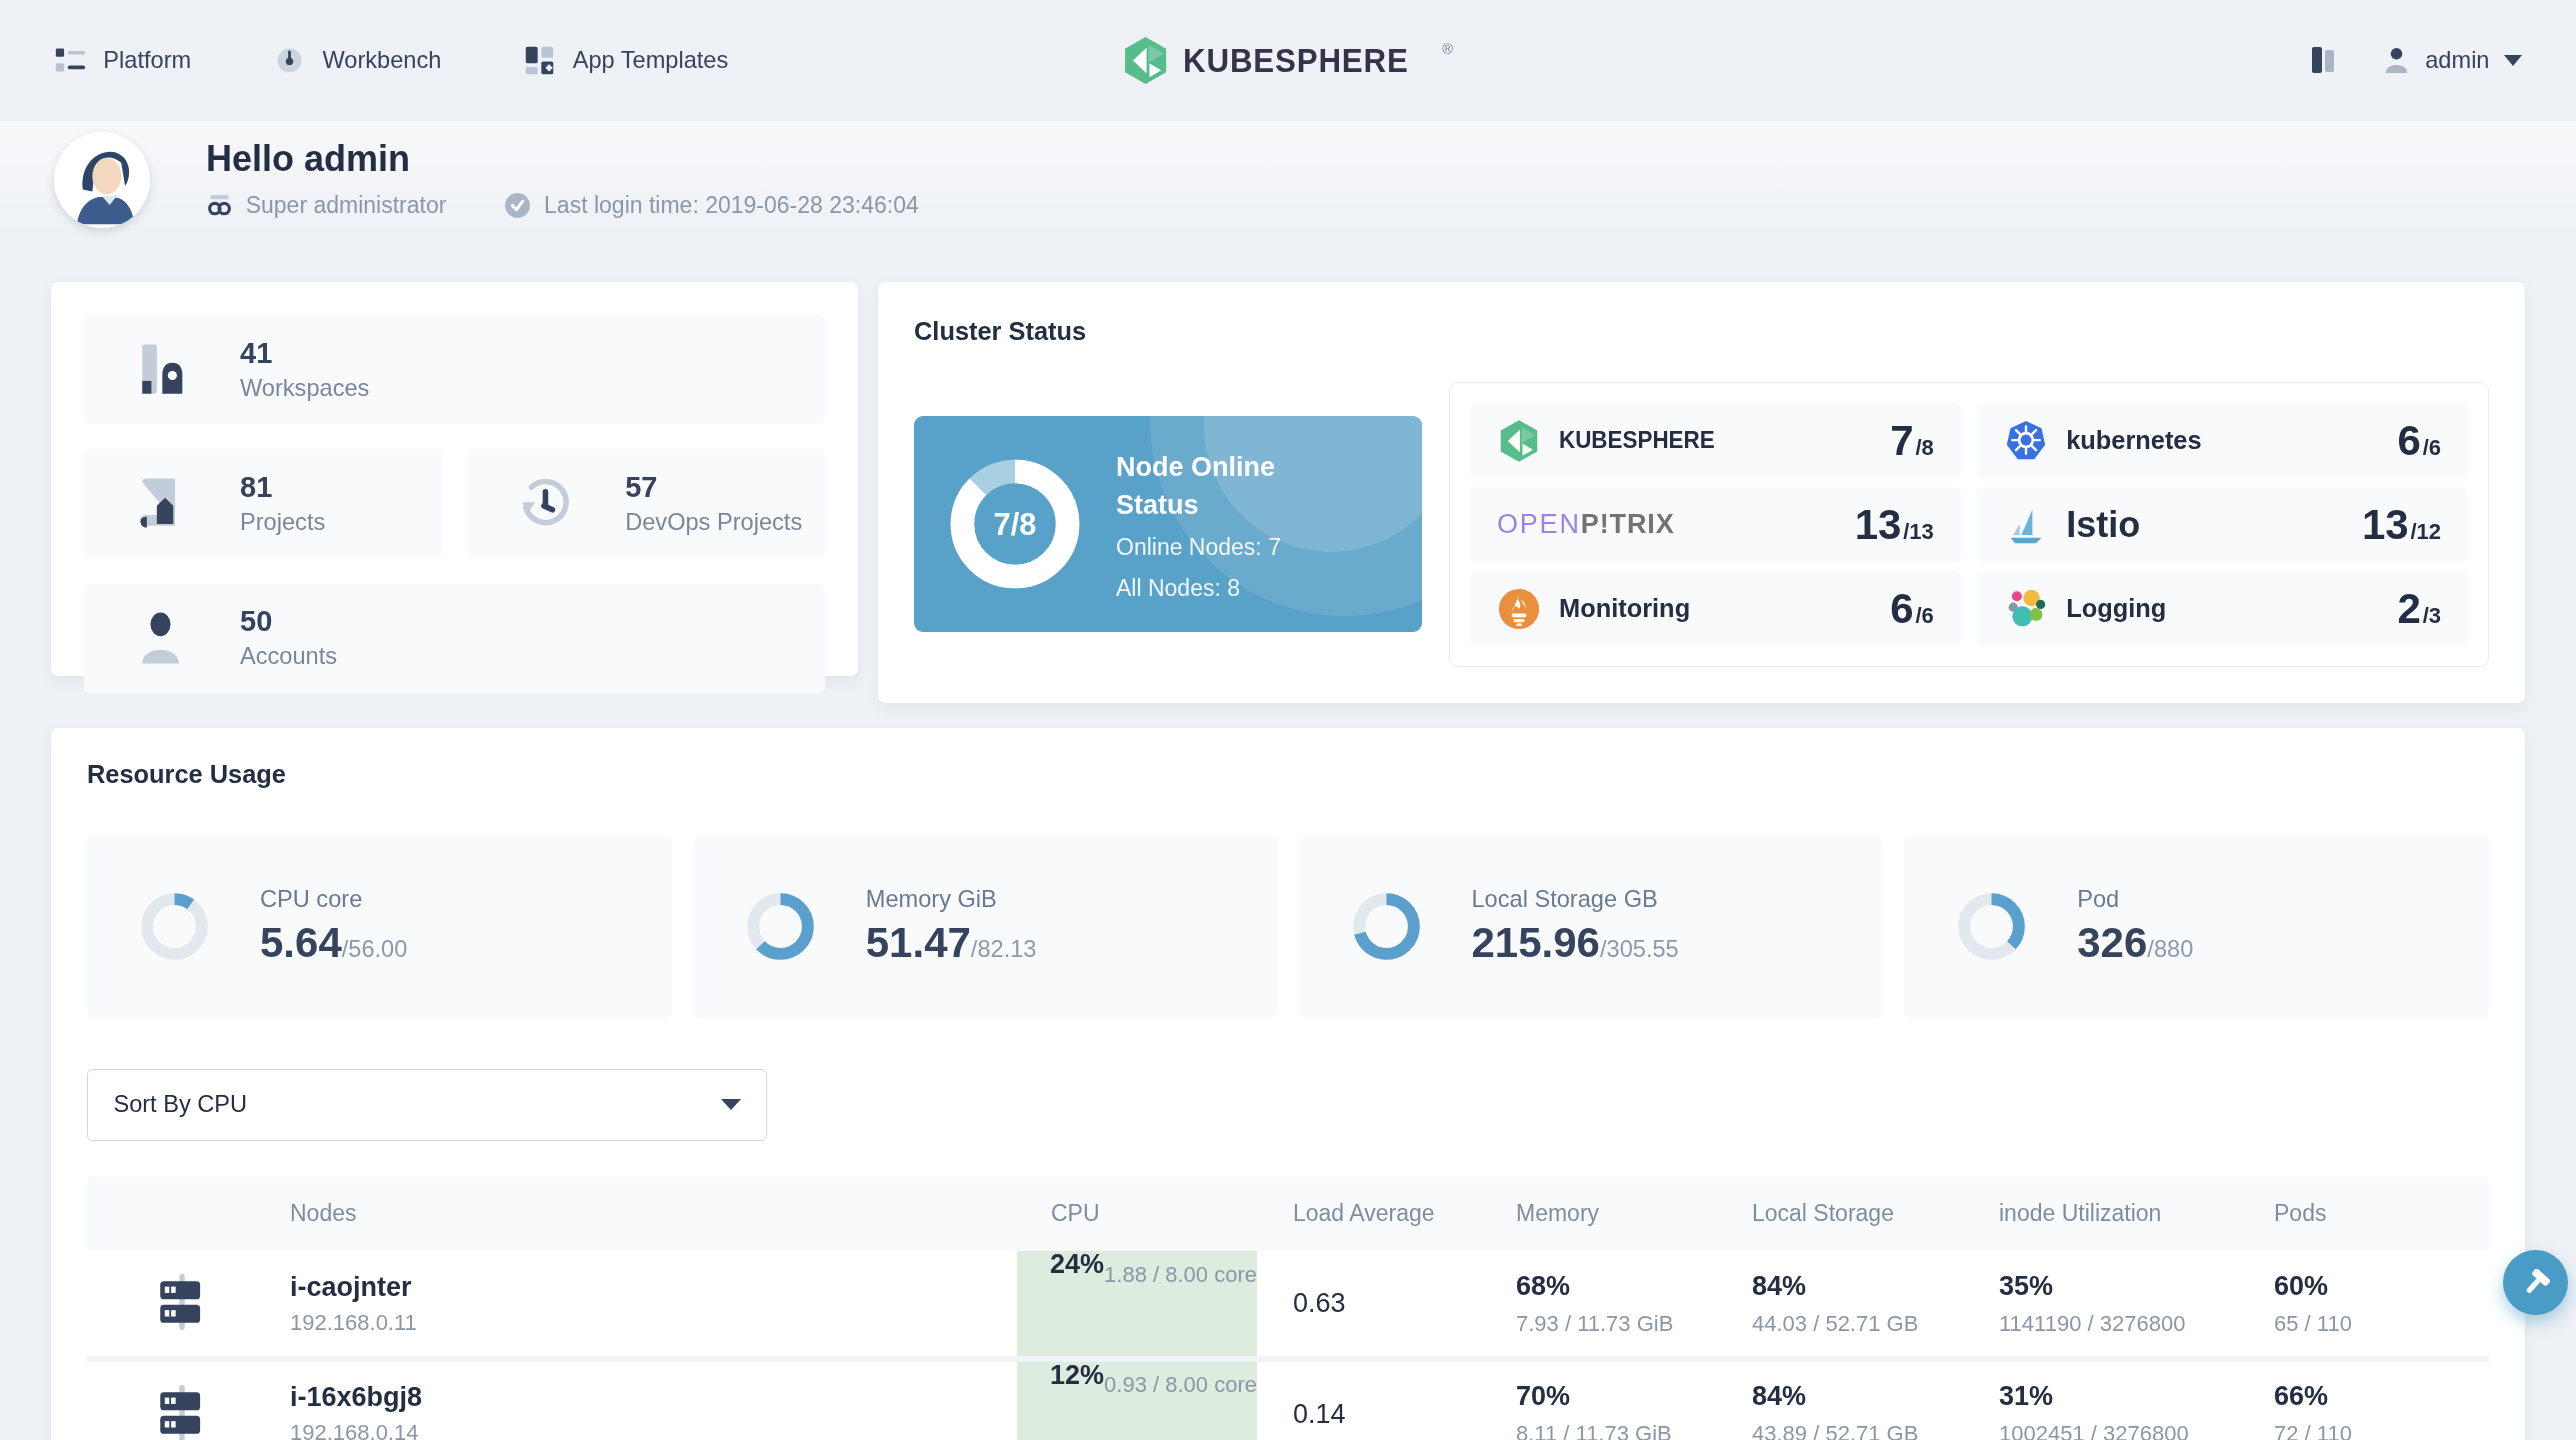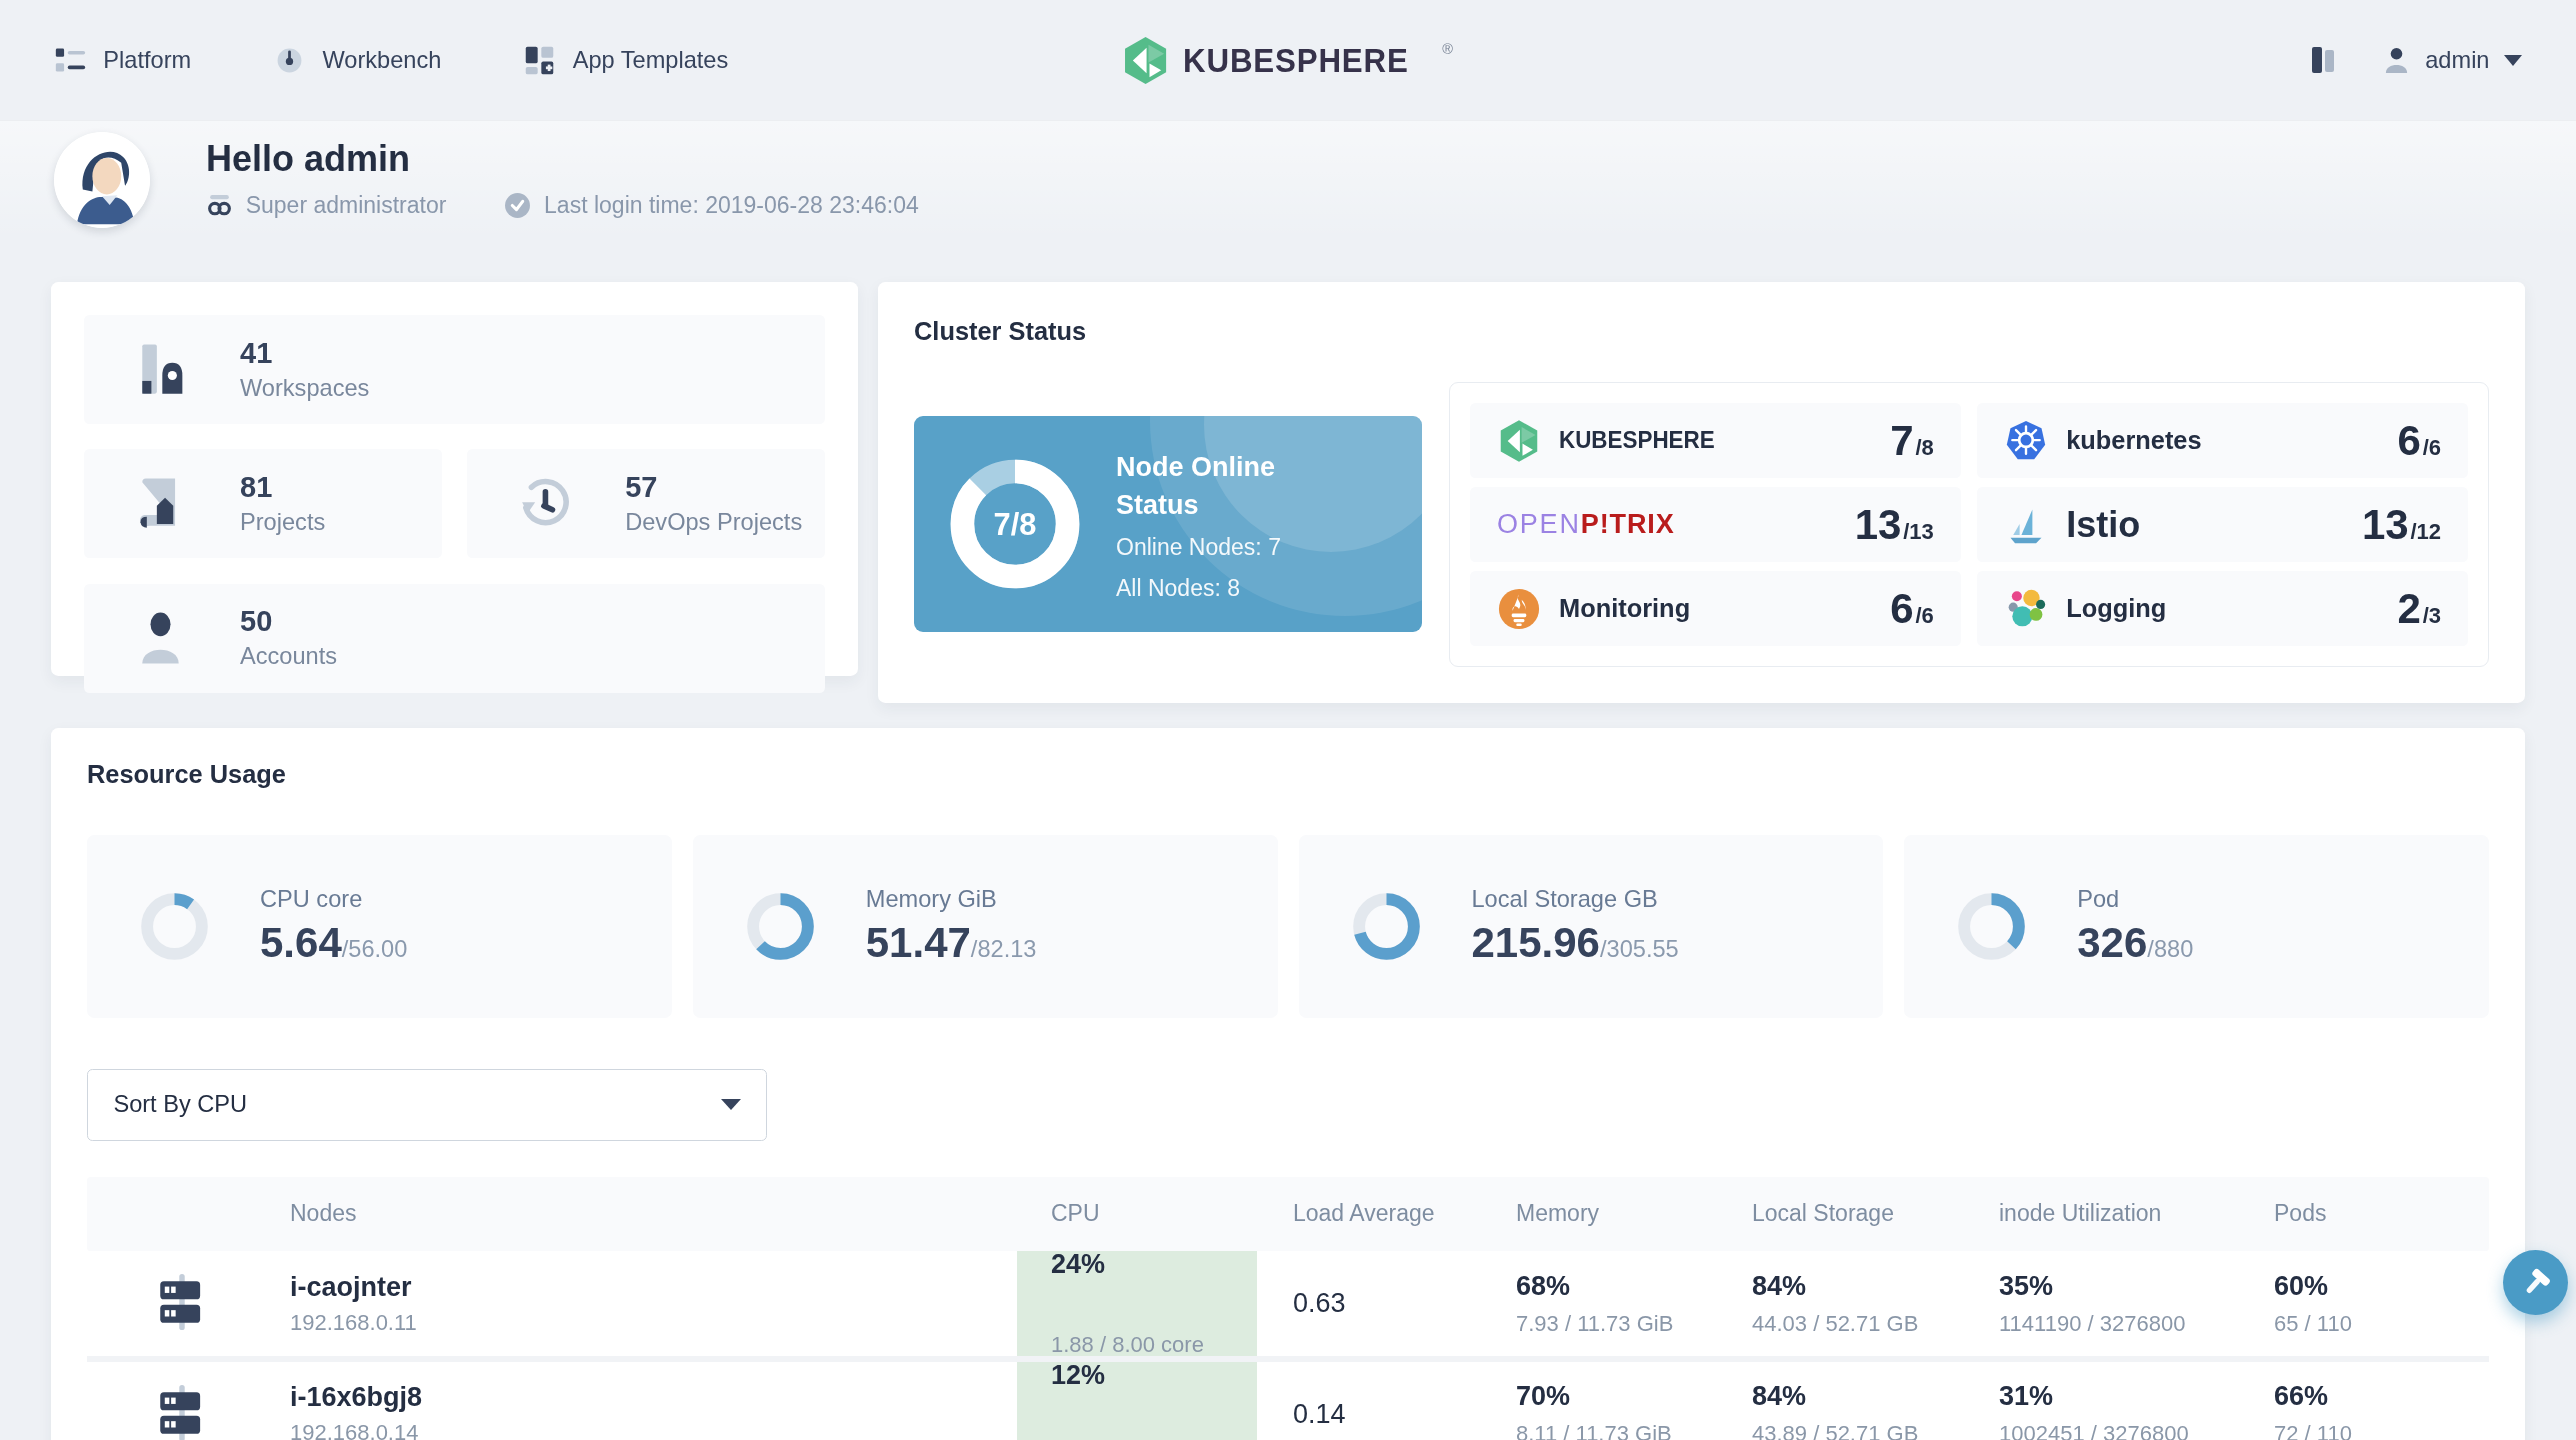--- a/index.html
+++ b/index.html
@@ -47,21 +47,21 @@
   .node-title{font-size:27px;font-weight:600;line-height:38px;width:218px;}
   .node-line{font-size:23px;margin-top:12.7px;color:rgba(255,255,255,.93);line-height:1;}
   .node-line + .node-line{margin-top:18px;}
   .service-panel{flex:1;margin-top:-34px;height:285px;background:#fff;border:1.8px solid #e8ecf1;border-radius:9px;padding:20px;box-sizing:border-box;display:grid;grid-template-columns:1fr 1fr;gap:9px 16.3px;}
   .svc-tile{background:#f9fafc;border-radius:5.4px;display:flex;align-items:center;padding:0 27px;box-sizing:border-box;}
   .svc-icon{width:44px;height:44px;margin-right:18px;flex:none;display:flex;align-items:center;justify-content:center;}
   .svc-name{font-size:25.4px;font-weight:700;color:#242e42;}
   .svc-name.ks{font-size:23.6px;letter-spacing:0;transform:scaleX(.95);transform-origin:left;}
   .svc-name.istio{font-size:36px;font-weight:800;}
   .op-open{font-size:27px;font-weight:400;color:#9b82e3;letter-spacing:1.8px;}
-  .op-rest{font-size:27px;font-weight:800;color:#b91c1c;letter-spacing:0.9px;}
+  .op-rest{font-size:27px;font-weight:800;color:#737373;letter-spacing:0.9px;}
   .svc-val{margin-left:auto;font-size:42px;font-weight:700;color:#242e42;line-height:1;}
   .svc-total{font-size:22px;font-weight:600;color:#242e42;margin-left:1.8px;transform:translateY(7.3px);display:inline-block;}
 
   
   .usage-card{margin-top:24.5px;height:853px;padding:33px 36px;}
   .usage-tiles{display:grid;grid-template-columns:repeat(4,1fr);gap:21px;margin-top:47px;}
   .usage-tile{background:#f9fafc;border-radius:7.3px;height:183px;display:flex;align-items:center;padding-left:51px;gap:49px;box-sizing:border-box;}
   .usage-label{font-size:23.6px;color:#687a94;margin-bottom:11px;line-height:1;}
   .usage-value{font-size:42px;font-weight:700;color:#36435c;line-height:1;}
   .usage-total{font-size:23.6px;font-weight:500;color:#8a99ad;}
@@ -77,21 +77,21 @@
   .table{margin-top:36px;}
   .t-grid{display:grid;grid-template-columns:203px 727px 240px 259px 236px 247px 275px 1fr;align-items:center;}
   .t-head{height:74px;background:#f9fafc;border-radius:3.6px;color:#7e8da1;font-size:23px;margin-bottom:0.9px;}
   .h-cpu{padding-left:34px;}
   .h-load{padding-left:36px;}
   .t-body{display:flex;flex-direction:column;gap:5.4px;background:#f1f3f6;}
   .t-row{height:105px;background:#fff;}
   .icon-cell{padding-left:66px;}
   .name{font-size:27px;font-weight:700;color:#242e42;line-height:1;}
   .ip{font-size:22px;color:#8a97a8;margin-top:11px;line-height:1;}
-  .cpu-cell{background:#ddecdf;height:100%;display:flex;flex-direction:column;justify-content:space-between;padding-left:34px;box-sizing:border-box;}
+  .cpu-cell{background:#ddecdf;height:100%;display:flex;flex-direction:row;justify-content:flex-end;padding-left:26px;box-sizing:border-box;}
   .pct{font-size:27px;font-weight:600;color:#242e42;line-height:1;}
   .detail{font-size:22px;color:#8a97a8;margin-top:12.7px;line-height:1;}
   .load-cell{padding-left:36px;font-size:27px;font-weight:500;color:#242e42;}
 
   
   .fab{position:absolute;left:2503px;top:1250px;width:65px;height:65px;border-radius:50%;background:#4a9bc6;border:none;display:flex;align-items:center;justify-content:center;box-shadow:0 7.3px 16.3px rgba(74,155,198,.45);cursor:pointer;}
 </style>
 </head>
 <body>
 

